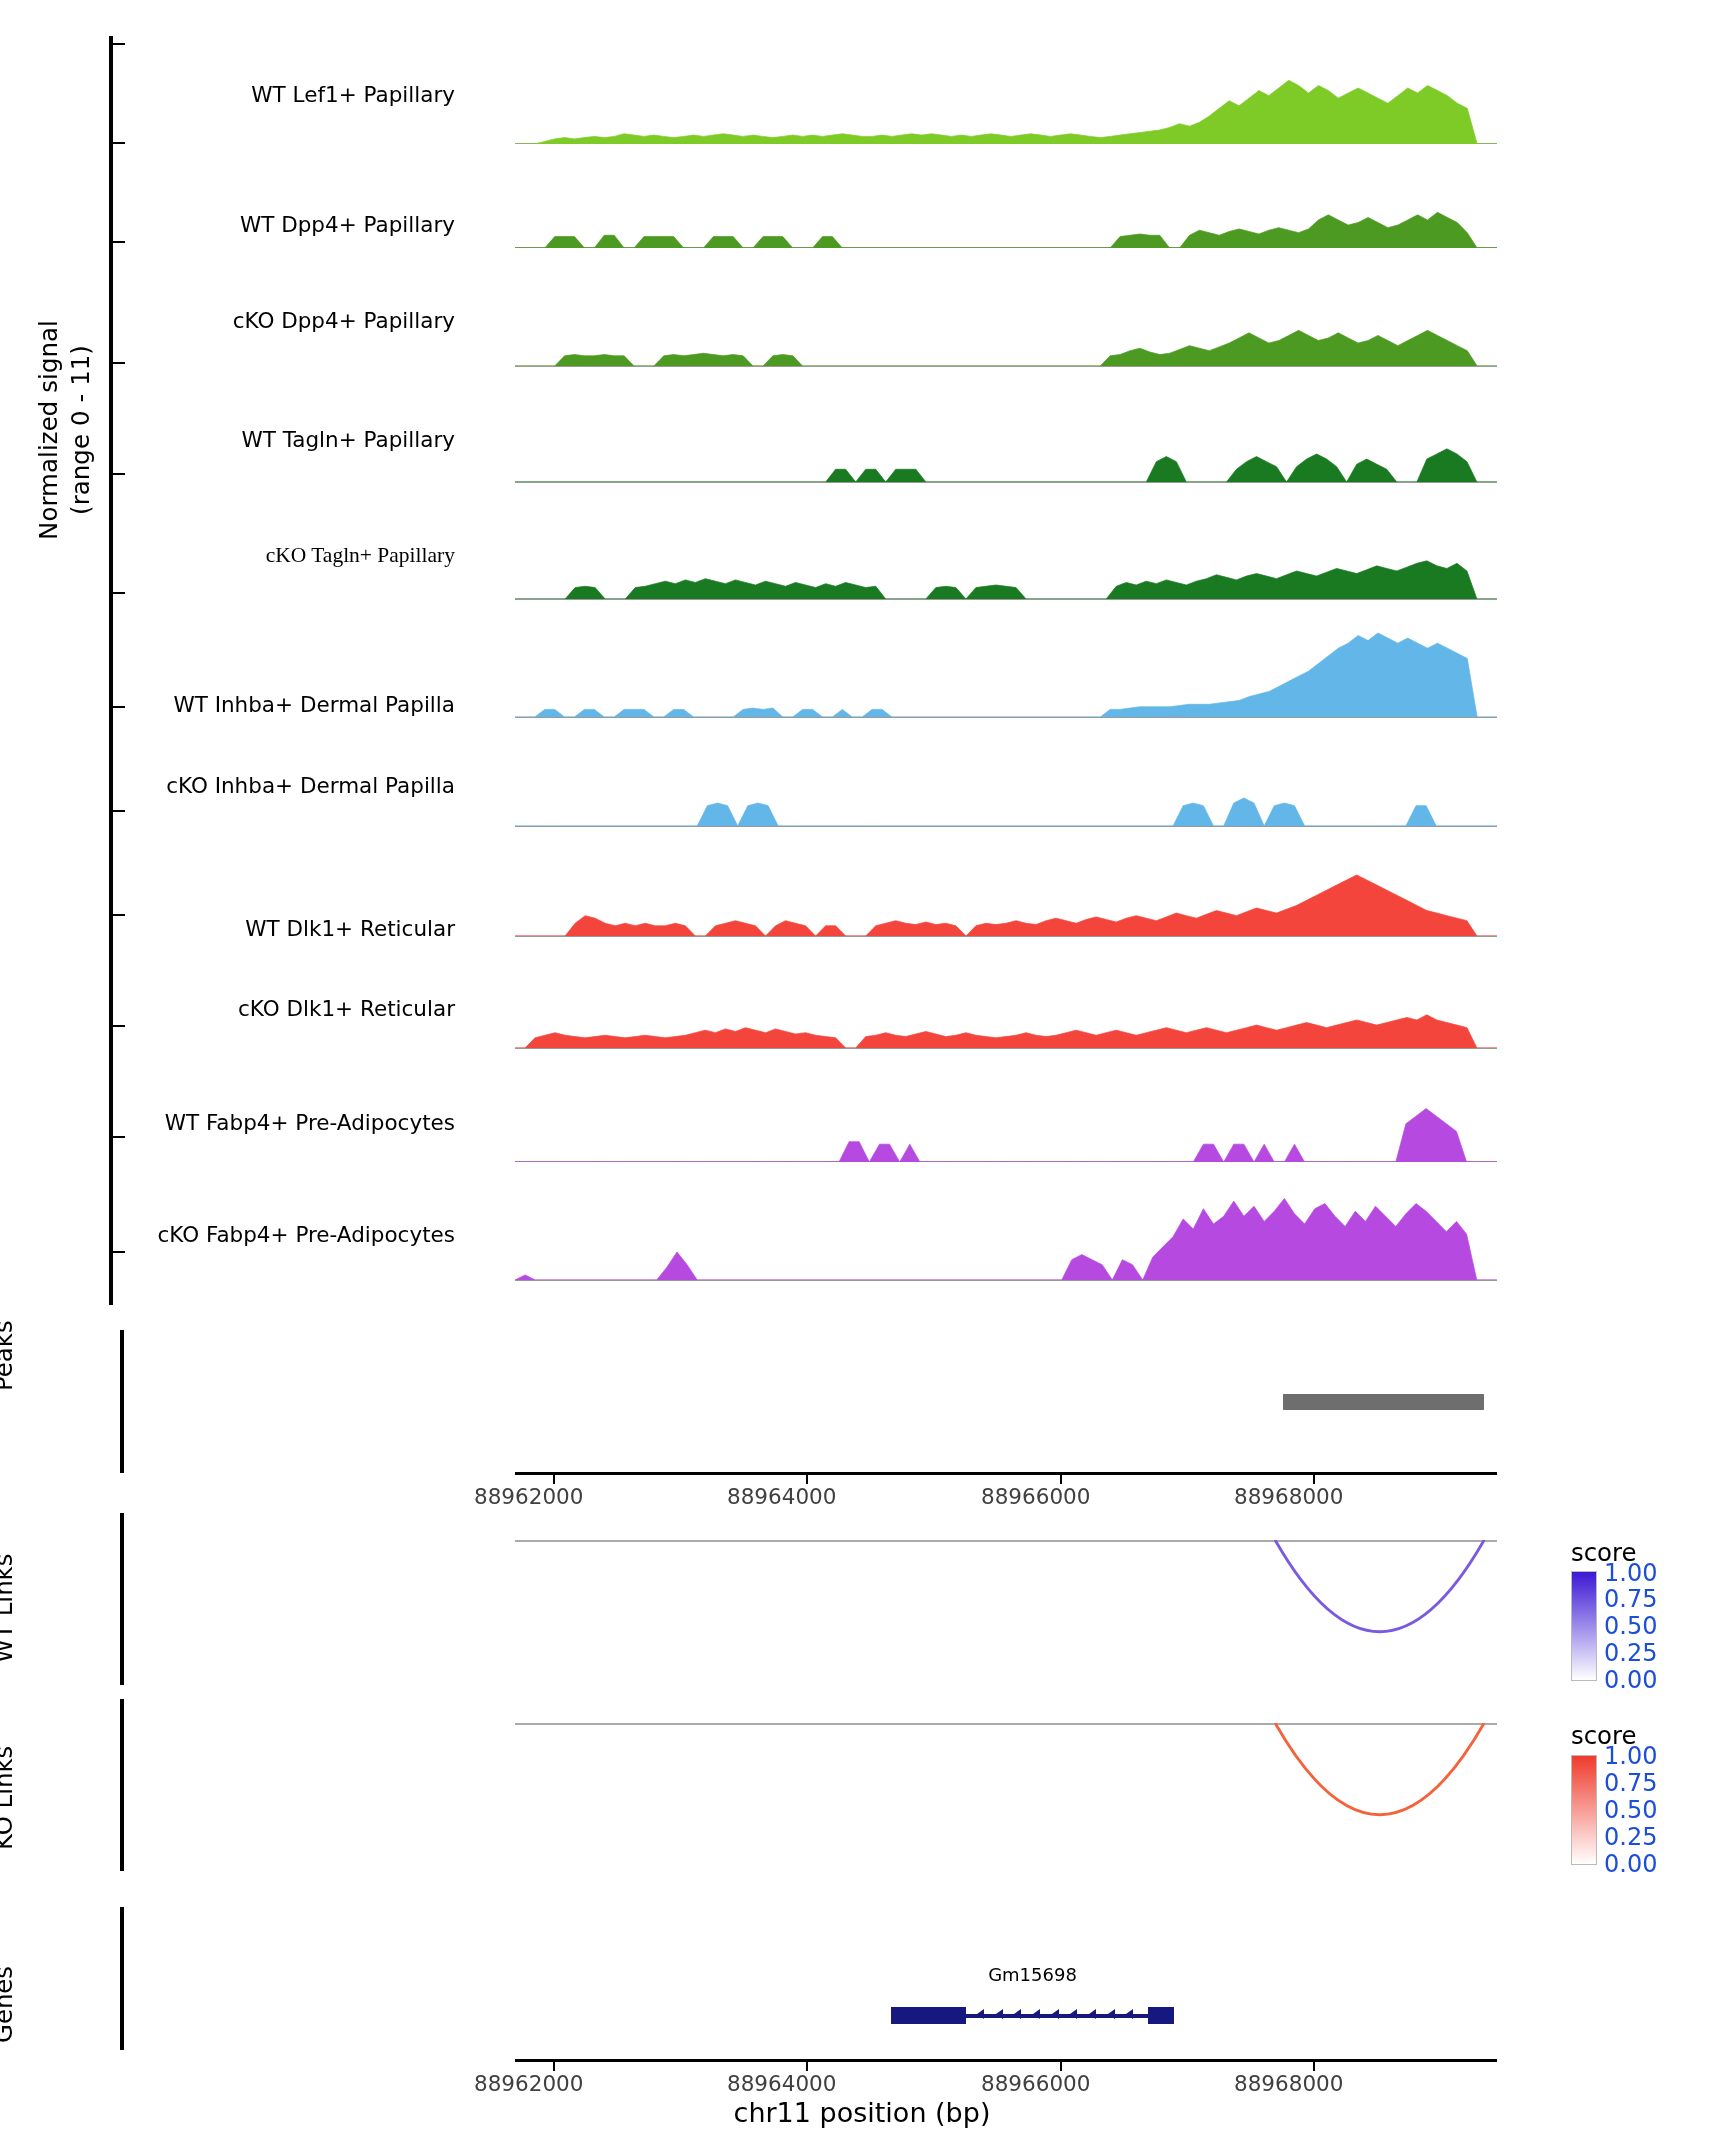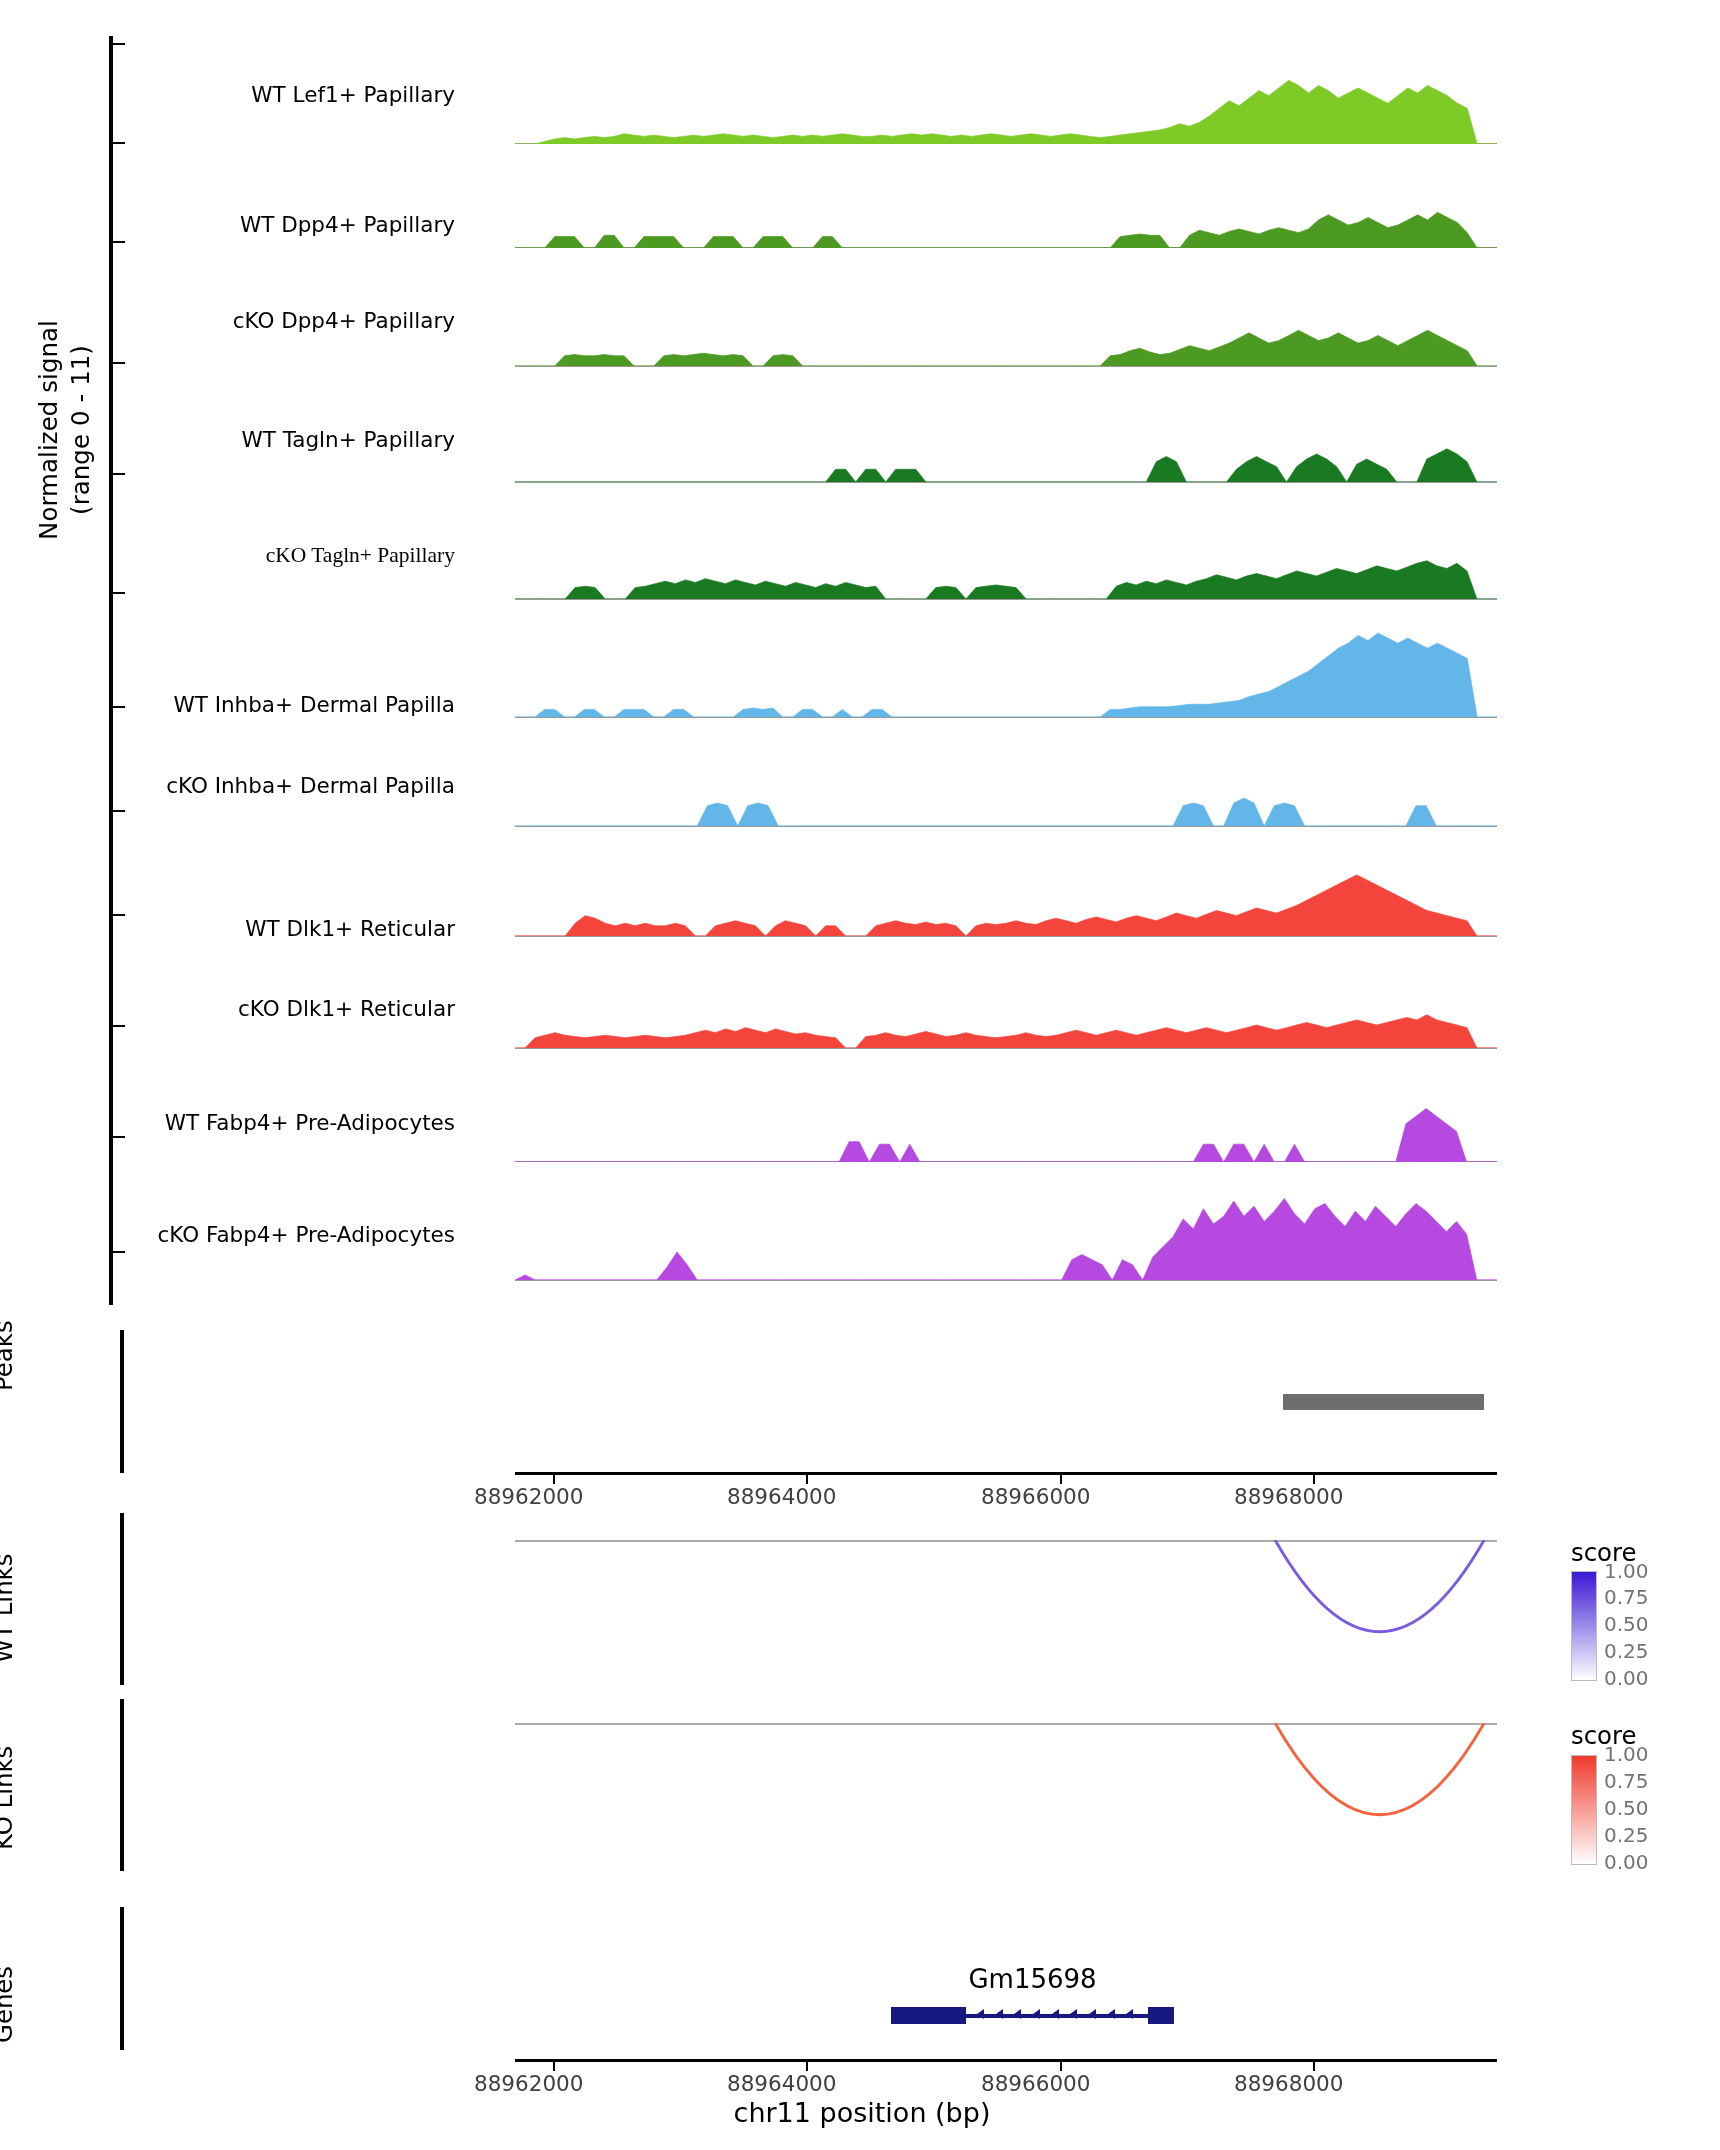--- a/index.html
+++ b/index.html
@@ -43,23 +43,23 @@
   .peak-bar{ position:absolute; background:#6e6e6e; height:16px; border-radius:0.7px;}
 
   .xaxis-line{ position:absolute; height:2.9px; background:#000; }
   .xaxis-tick{ position:absolute; width:2.2px; height:8.6px; background:#000;}
   .xtick-label{ position:absolute; font-size:21.5px; color:#404040; text-align:left; white-space:nowrap;}
 
   .panel-top-line{ position:absolute; height:2.2px; background:#aaaaaa; }
 
   .legend-title{ position:absolute; font-size:24.4px; }
   .legend-grad{ position:absolute; width:24.4px; }
-  .legend-tick-label{ position:absolute; font-size:20px; color:#737373; white-space:nowrap;}
-
-  .gene-name{ position:absolute; font-size:26px; white-space:nowrap; }
+  .legend-tick-label{ position:absolute; font-size:24px; color:#1d4ed8; white-space:nowrap;}
+
+  .gene-name{ position:absolute; font-size:18px; white-space:nowrap; }
 
   .xtitle{ position:absolute; font-size:27px; white-space:nowrap; }
 </style>
 </head>
 <body>
 
 <div id="stage">
 
   <div class="ylabel-wrap" style="left:33px; top:810px; width:760px; height:66px;">
     <div class="ylabel-line">Normalized signal</div>

